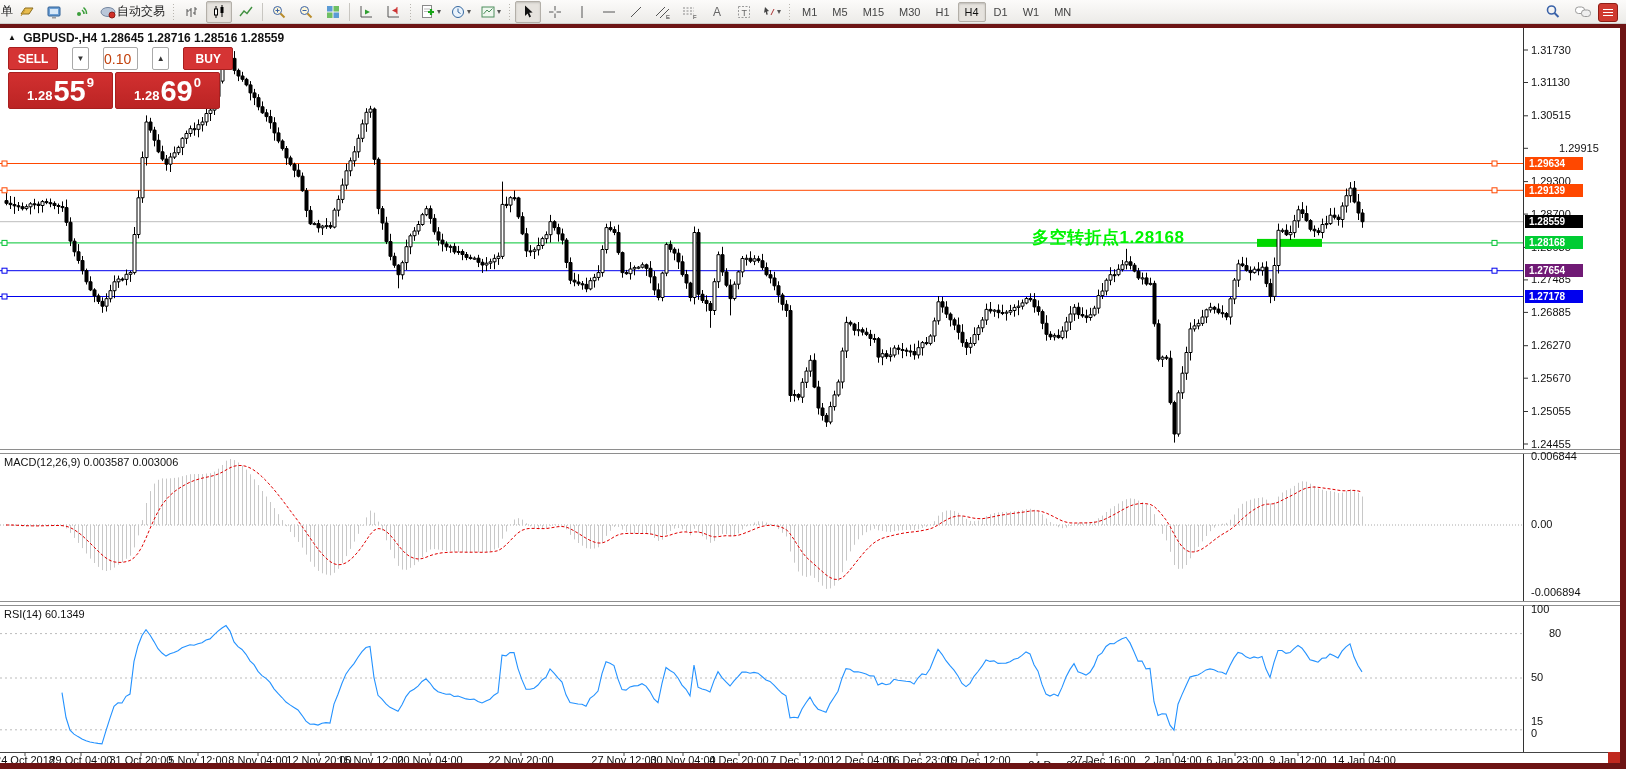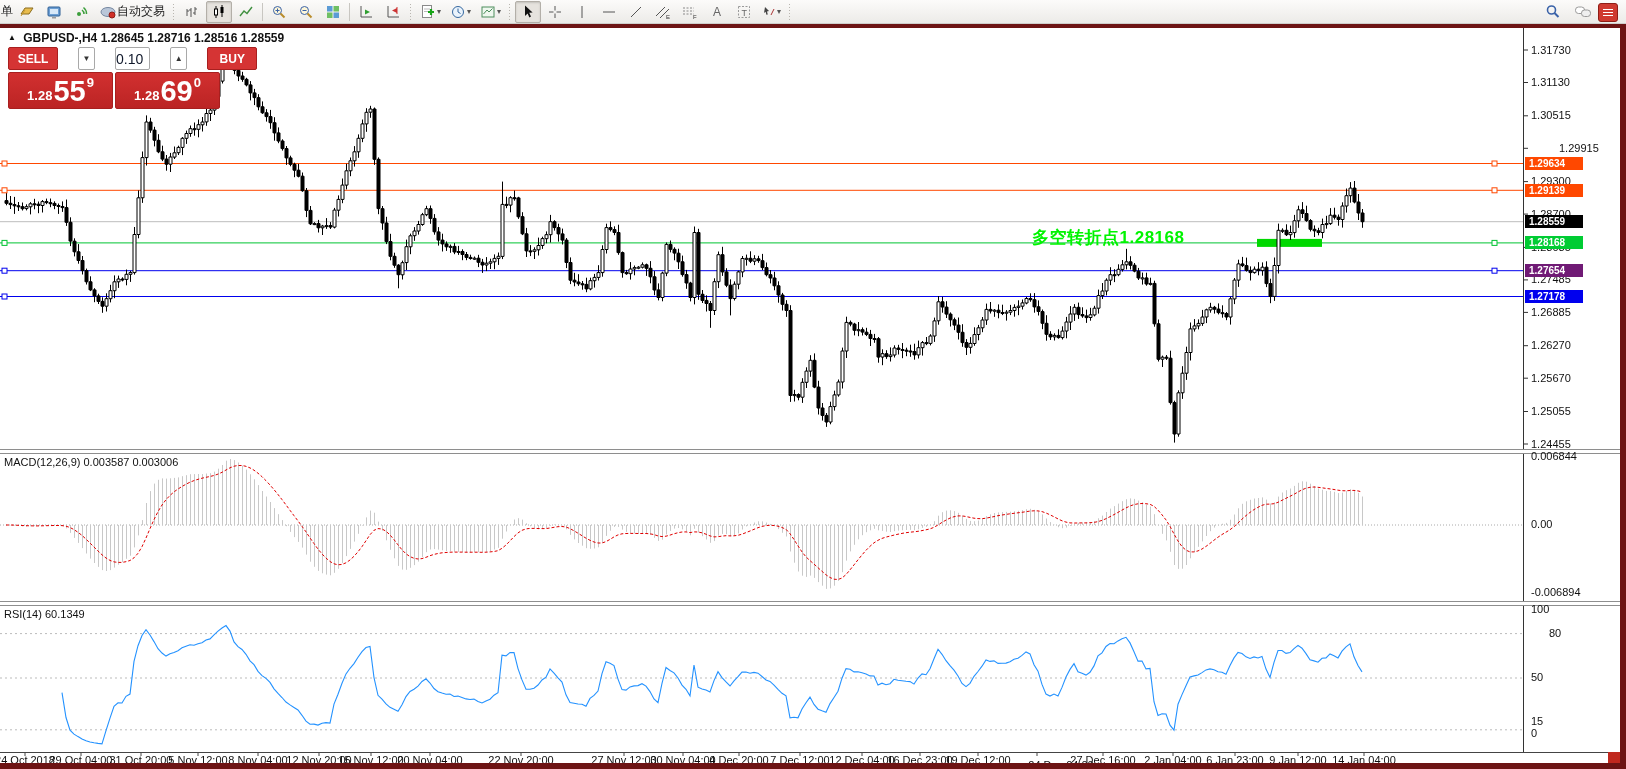--- a/index.html
+++ b/index.html
@@ -44,26 +44,26 @@
   .chip{position:absolute;left:1525px;width:58px;height:13px;font-size:10px;font-weight:bold;
     color:#fff;line-height:13px;padding-left:4px;box-sizing:border-box;white-space:nowrap;}
   .dlabel{position:absolute;top:726px;transform:translateX(-50%);font-size:11px;color:#111;white-space:nowrap;}
   
   .ind-label{position:absolute;left:4px;font-size:11px;color:#111;z-index:7;white-space:nowrap;}
   #macd-label{top:428px;} #rsi-label{top:580px;}
   
   #panel-title{position:absolute;left:8px;top:3px;font-size:12px;font-weight:bold;color:#111;z-index:8;}
   #panel-title .tri{font-size:8px;vertical-align:2px;margin-right:4px;}
   #one-click{position:absolute;left:8px;top:19px;width:212px;z-index:8;}
-  #oc-row1{display:flex;height:23px;gap:20px;}
+  #oc-row1{display:flex;height:23px;gap:14px;}
   .oc-btn{flex:none;width:48px;background:#d53434;border:1px solid #a81f1f;color:#fff;
     font-size:12px;font-weight:bold;display:flex;align-items:center;justify-content:center;border-radius:2px;}
   .oc-step{flex:none;width:15px;background:#fff;border:1px solid #a9a9a9;display:flex;
     align-items:center;justify-content:center;font-size:8px;color:#333;border-radius:2px;}
-  #oc-vol{flex:1;background:#fff;border:1px solid #a9a9a9;font-size:14px;color:#0f172a;
+  #oc-vol{flex:1;background:#fff;border:1px solid #a9a9a9;font-size:14px;color:#c2410c;
     text-align:right;padding-right:6px;display:flex;align-items:center;justify-content:flex-end;border-radius:2px;}
   #oc-row2{display:flex;height:37px;gap:2px;margin-top:2px;}
   .oc-price{flex:1;background:linear-gradient(#d23030,#bb2424);color:#fff;display:flex;
     align-items:flex-end;justify-content:center;padding-bottom:2px;border-radius:2px;border:1px solid #a81f1f;}
   .oc-price .small{font-size:13px;font-weight:bold;margin-bottom:3px;}
   .oc-price .big{font-size:29px;font-weight:bold;line-height:29px;margin:0 1px;}
   .oc-price .sup{font-size:13px;font-weight:bold;align-self:flex-start;margin-top:2px;}
   
   #annotation{position:absolute;left:1032px;top:198px;font-size:17px;font-weight:bold;
     color:#00f400;z-index:7;white-space:nowrap;letter-spacing:0.5px;}
@@ -229,20 +229,31 @@
       </svg>
   </div>
   <div class="tb-btn wide">
     <svg width="14" height="16">
         <path d="M3 3l4 4-2 .4.8 3-1.4.4-.8-3L2 9z" fill="#444"></path>
         <path d="M12 5l-3 6" stroke="#a33"></path>
       </svg>
     <span class="caret">▾</span>
   </div>
   <div class="tb-grip"></div>
+  <div id="tf-box" style="display:flex;gap:1px;">
+      <div class="tf-btn">M1</div>
+      <div class="tf-btn">M5</div>
+      <div class="tf-btn">M15</div>
+      <div class="tf-btn">M30</div>
+      <div class="tf-btn">H1</div>
+      <div class="tf-btn active">H4</div>
+      <div class="tf-btn">D1</div>
+      <div class="tf-btn">W1</div>
+      <div class="tf-btn">MN</div>
+    </div>
   <div id="tb-right">
     <div class="tb-btn">
       <svg width="16" height="16">
           <circle cx="6.5" cy="6" r="4" fill="none" stroke="#3a62a8" stroke-width="1.6"></circle>
           <line x1="9.5" y1="9" x2="13.5" y2="13" stroke="#3a62a8" stroke-width="2"></line>
         </svg>
     </div>
     <div class="tb-btn">
       <svg width="18" height="16">
           <rect x="1.5" y="3" width="9" height="6.5" rx="3" fill="#fff" stroke="#9a9a9a"></rect>

